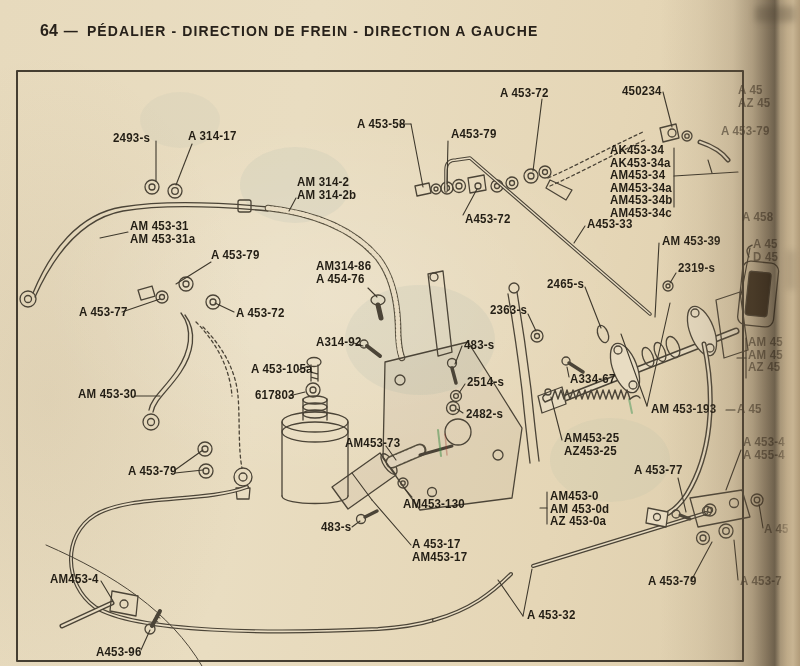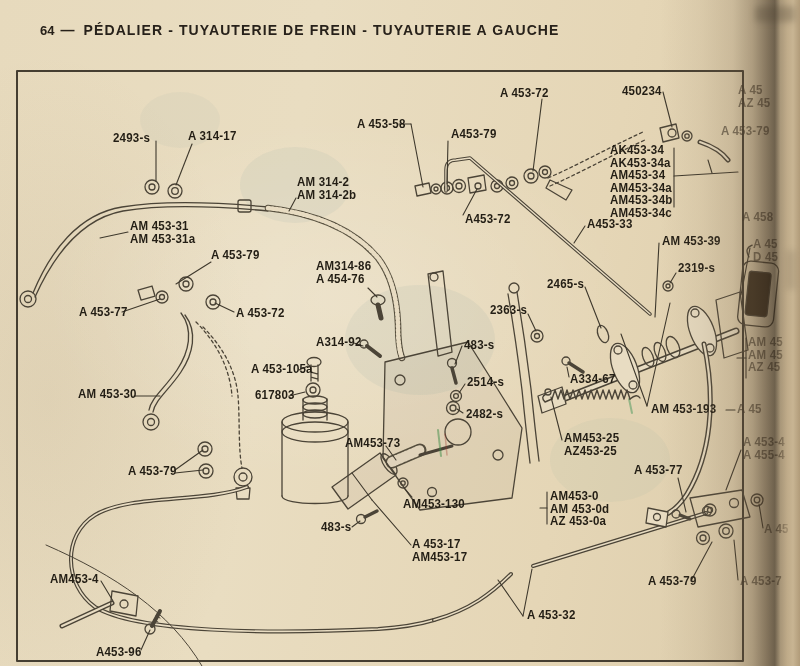--- a/index.html
+++ b/index.html
@@ -8,21 +8,21 @@
     background:linear-gradient(100deg,#e7dabd 0%,#e9ddc1 35%,#e5d6b6 70%,#dcccab 100%);
     font-family:"Liberation Sans",sans-serif;
   }
   .grain{position:absolute;inset:0;pointer-events:none;
     background:
       radial-gradient(ellipse 420px 260px at 42% 45%, rgba(255,255,255,.18), rgba(255,255,255,0) 70%),
       radial-gradient(ellipse 300px 500px at 6% 60%, rgba(120,95,60,.08), rgba(0,0,0,0) 70%);
   }
   .header{position:absolute;left:40px;top:22px;color:#27211a;white-space:nowrap;
     font-weight:700;letter-spacing:1.1px;font-size:14px;}
-  .header .num{font-weight:700;font-size:13px;letter-spacing:0;margin-right:6px;text-align:center;}
+  .header .num{font-weight:700;font-size:16px;letter-spacing:0;margin-right:6px;text-align:center;}
   .header .sep{margin-right:8px;}
   .frame{position:absolute;left:16px;top:70px;width:724px;height:588px;
     border:2px solid #453e31;border-radius:1px;}
   #sketch,#labels-layer{position:absolute;left:0;top:0;width:800px;height:666px;}
   #labels-layer{pointer-events:none;}
   .part-label{position:absolute;color:#231e15;font-weight:700;font-size:12px;
     line-height:12.5px;letter-spacing:.2px;white-space:nowrap;transform:scaleX(.96);
     transform-origin:left top;}
   .part-label.partial{opacity:.62;color:#3a3226;}
   .gutter{position:absolute;top:0;left:660px;width:140px;height:666px;pointer-events:none;
@@ -40,21 +40,21 @@
   .smudge{position:absolute;background:rgba(70,58,42,.28);filter:blur(3px);border-radius:4px;
     pointer-events:none;}
 </style>
 </head>
 <body>
 
 <div class="sheet">
   <div class="grain"></div>
 
   <div class="header">
-    <span class="num">64</span><span class="sep">—</span><span>PÉDALIER - TUYAUTERIE DE FREIN - TUYAUTERIE A GAUCHE</span>
+    <span class="num">64</span><span class="sep">—</span><span>PÉDALIER - DIRECTION DE FREIN - DIRECTION A GAUCHE</span>
   </div>
 
   <div class="frame"></div>
 
   <svg id="sketch" viewBox="0 0 800 666" xmlns="http://www.w3.org/2000/svg">
 
     <g>
       <ellipse cx="420" cy="340" rx="75" ry="55" fill="rgba(125,160,155,.10)"></ellipse>
       <ellipse cx="295" cy="185" rx="55" ry="38" fill="rgba(125,160,155,.09)"></ellipse>
       <ellipse cx="610" cy="460" rx="60" ry="42" fill="rgba(125,160,155,.08)"></ellipse>

